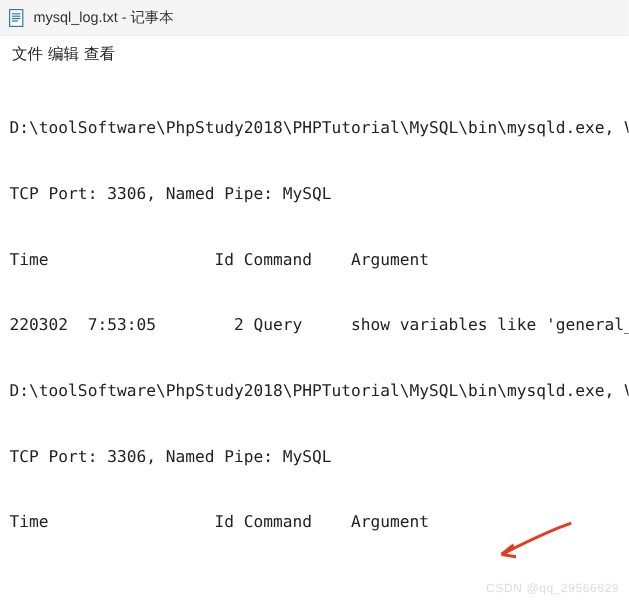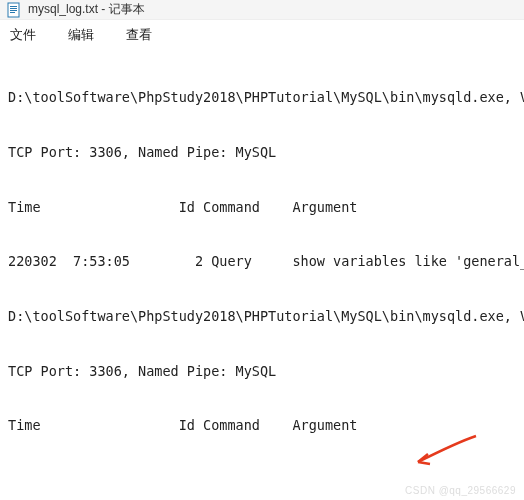--- a/index.html
+++ b/index.html
@@ -8,39 +8,39 @@
       font-size: 12px;
       background: #fff;
       width: 524px;
       height: 500px;
       overflow: hidden;
       position: relative;
     }
     .titlebar {
       display: flex;
       align-items: center;
-      height: 20px;
+      height: 30px;
       padding: 0 6px;
       background: #f5f5f5;
       border-bottom: 1px solid #eee;
     }
     .titlebar .icon {
       width: 16px;
       height: 16px;
       margin-right: 6px;
       display: inline-flex;
       align-items: center;
       justify-content: center;
     }
     .titlebar .title {
       color: #333;
     }
     .menubar {
       display: flex;
-      gap: 32px;
+      gap: 4px;
       padding: 6px 10px;
       color: #222;
       font-size: 13px;
     }
     .menubar .menu-item { cursor: default; }
     .content {
       padding: 2px 8px 8px 8px;
       font-family: "SimSun", "Consolas", monospace;
       font-size: 13.5px;
       line-height: 1.35;

